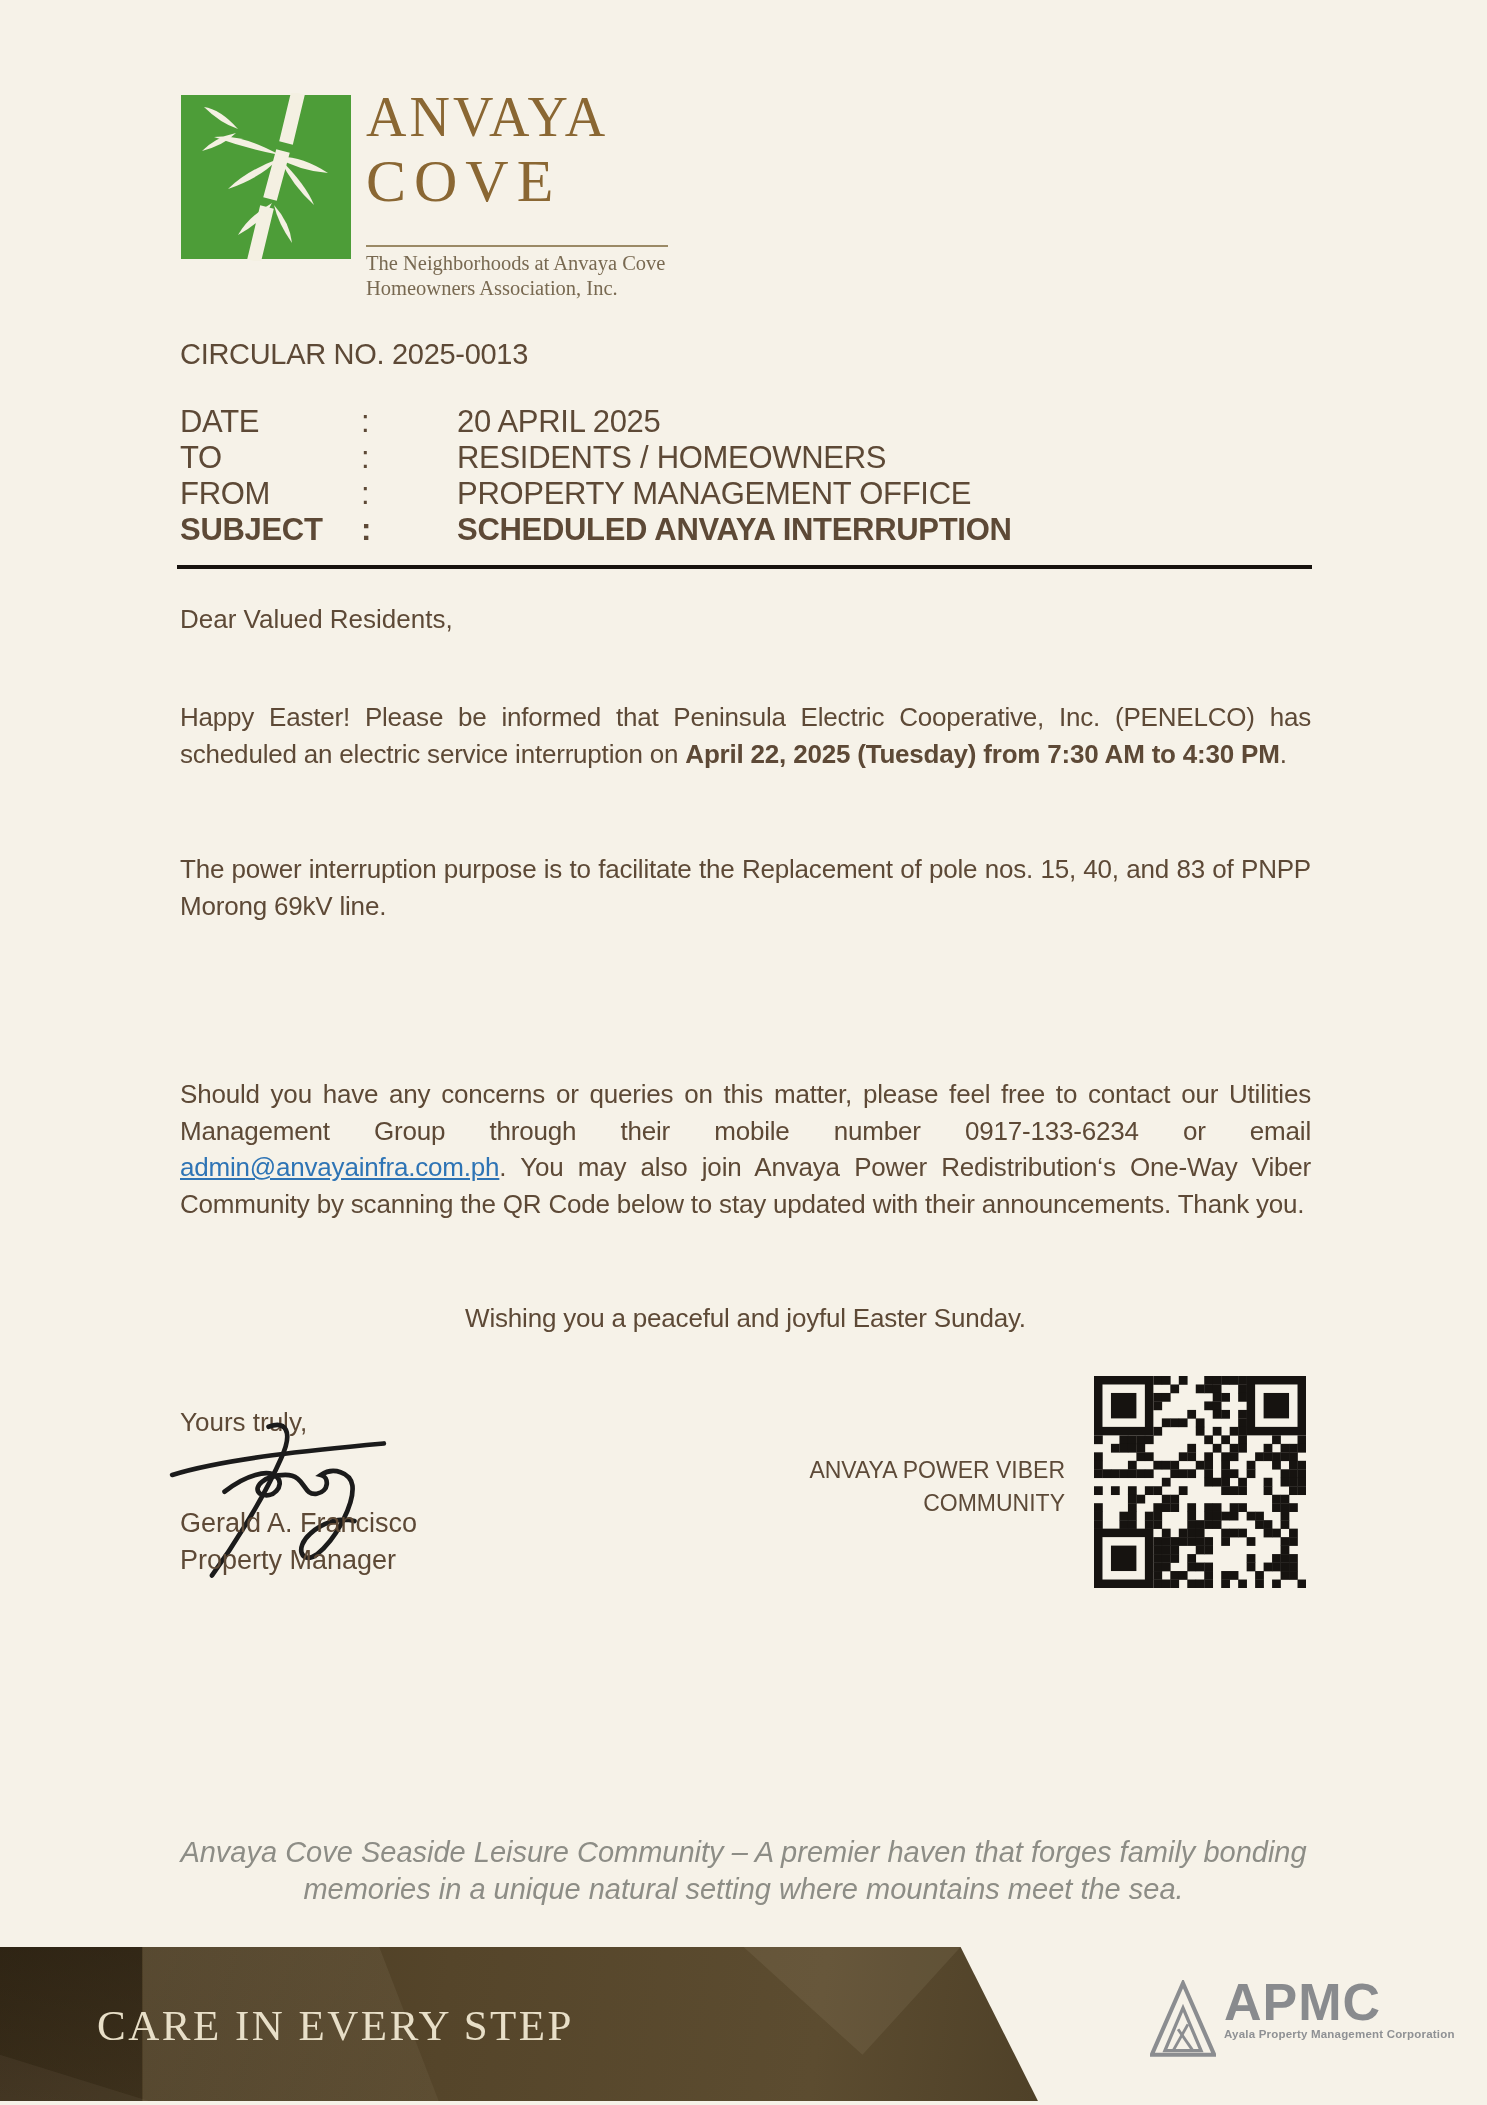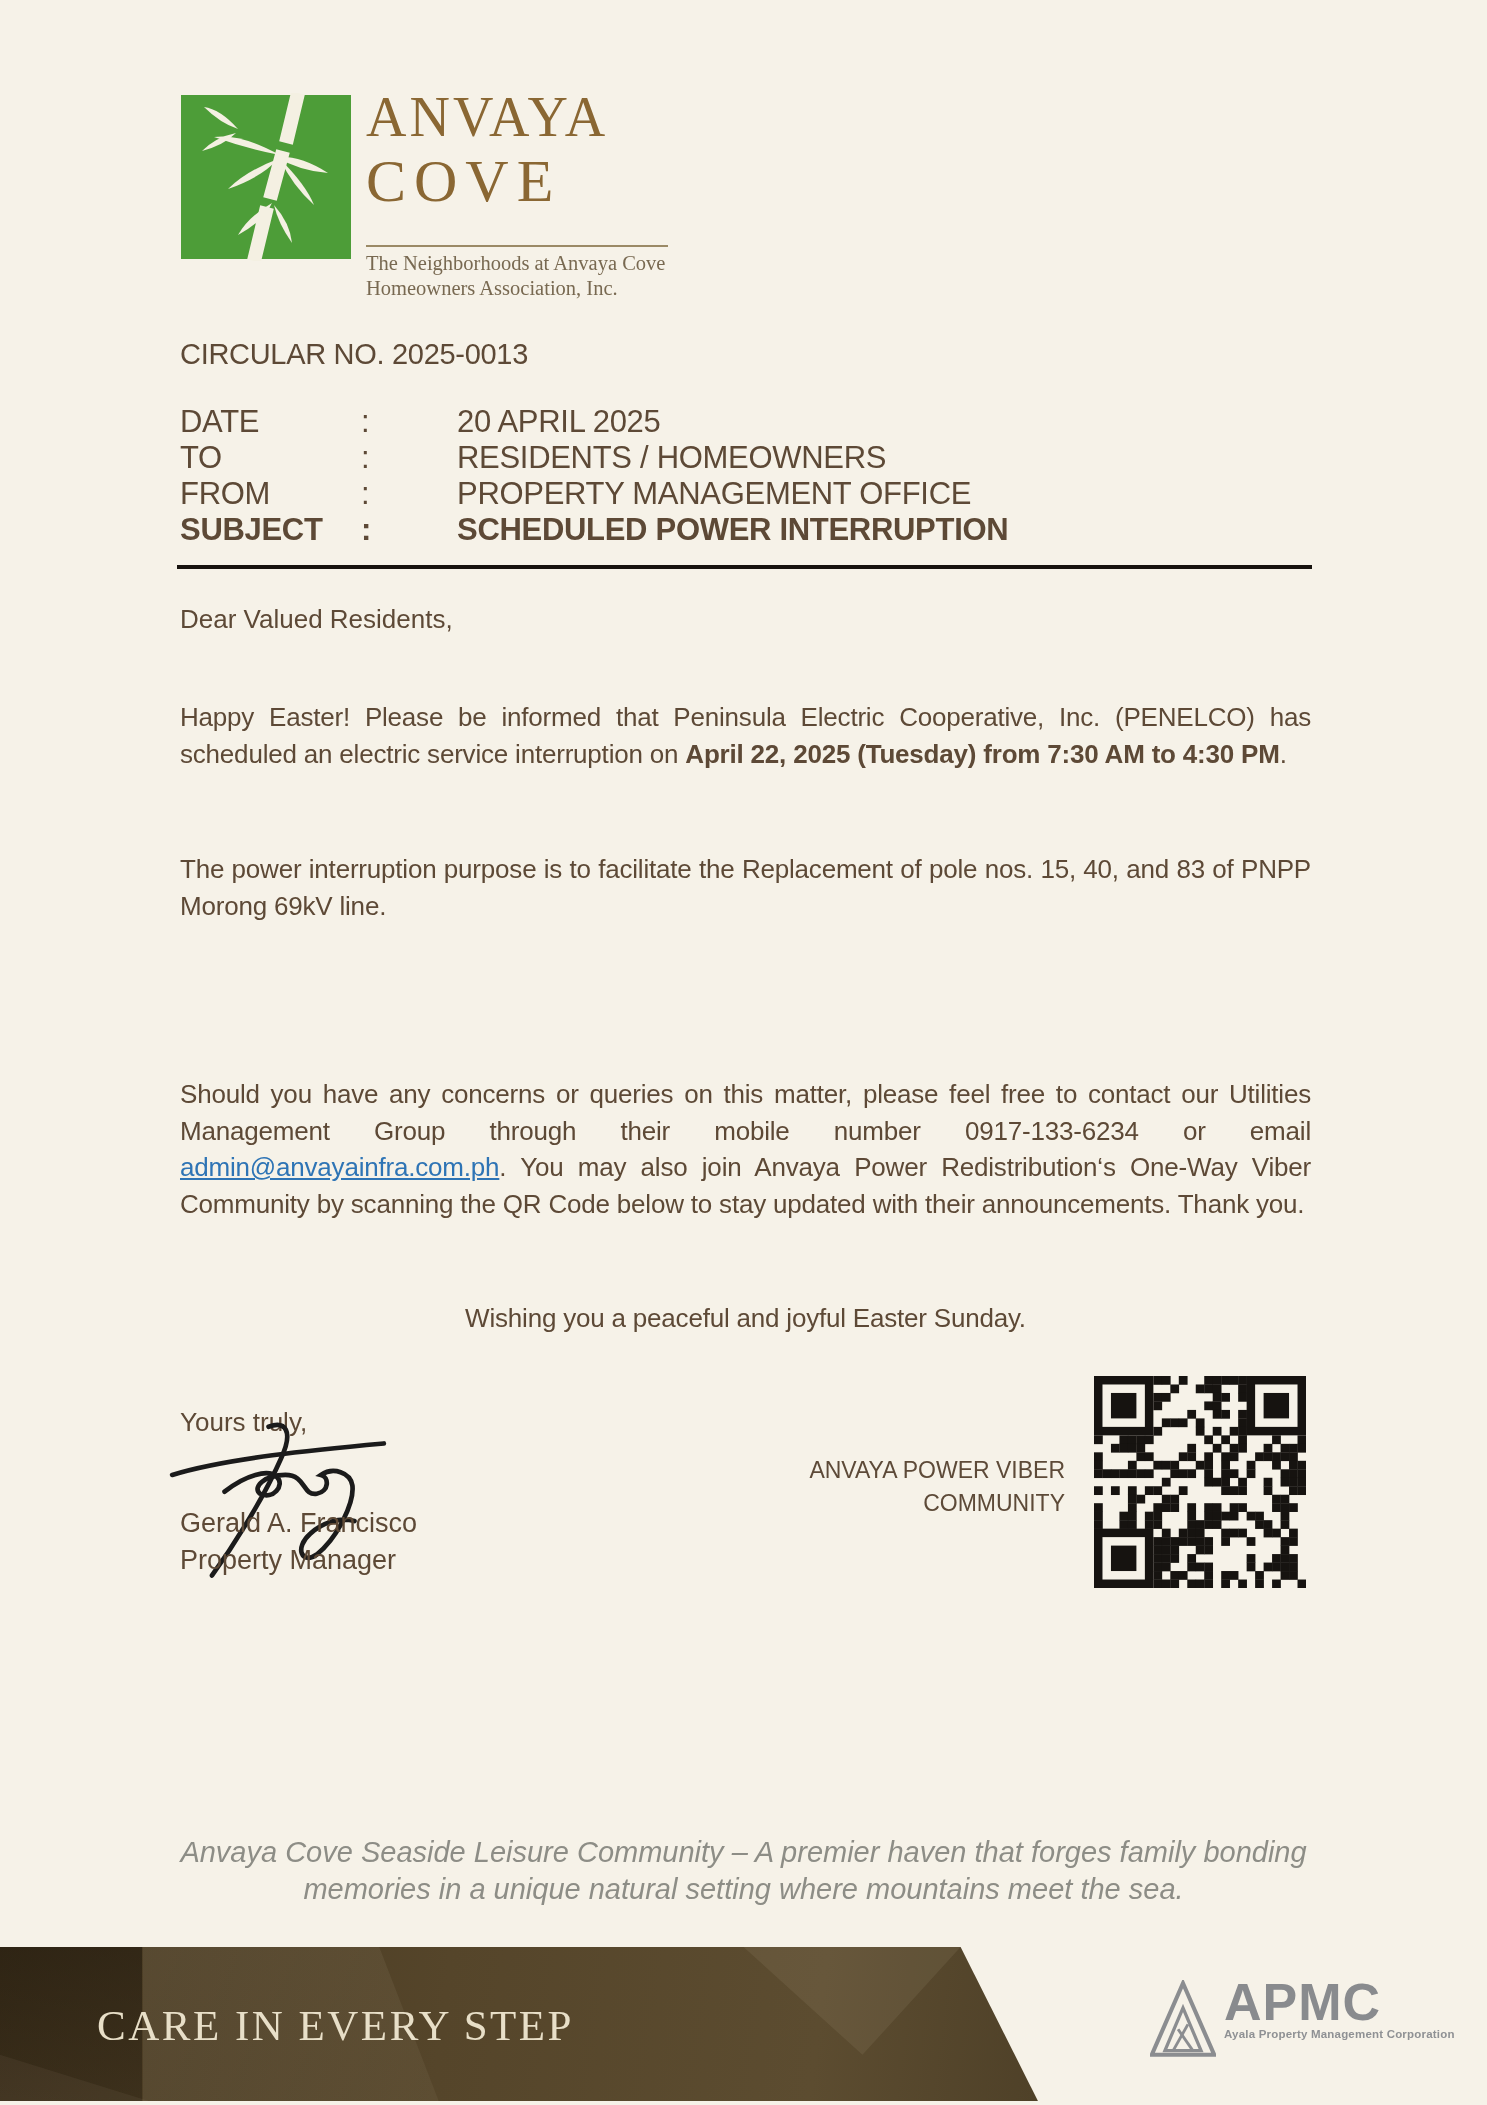--- a/index.html
+++ b/index.html
@@ -106,21 +106,21 @@
       <span>RESIDENTS / HOMEOWNERS</span>
     </div>
     <div class="meta-row">
       <span>FROM</span>
       <span>:</span>
       <span>PROPERTY MANAGEMENT OFFICE</span>
     </div>
     <div class="meta-row bold">
       <span>SUBJECT</span>
       <span>:</span>
-      <span>SCHEDULED POWER INTERRUPTION</span>
+      <span>SCHEDULED ANVAYA INTERRUPTION</span>
     </div>
   </div>
   <div class="rule"></div>
 
   <div class="salutation">Dear Valued Residents,</div>
   <p class="para p1"><span>Happy Easter! Please be informed that Peninsula Electric Cooperative, Inc. (PENELCO) has scheduled an electric service interruption on </span><b>April 22, 2025 (Tuesday) from 7:30 AM to 4:30 PM</b><span>.</span></p>
   <p class="para p2">The power interruption purpose is to facilitate the Replacement of pole nos. 15, 40, and 83 of PNPP Morong 69kV line.</p>
   <p class="para p4"><span>Should you have any concerns or queries on this matter, please feel free to contact our Utilities Management Group through their mobile number 0917-133-6234 or email </span><a class="email" href="#">admin@anvayainfra.com.ph</a><span>. You may also join Anvaya Power Redistribution‘s One-Way Viber Community by scanning the QR Code below to stay updated with their announcements. Thank you.</span></p>
   <p class="para p5">Wishing you a peaceful and joyful Easter Sunday.</p>
 

